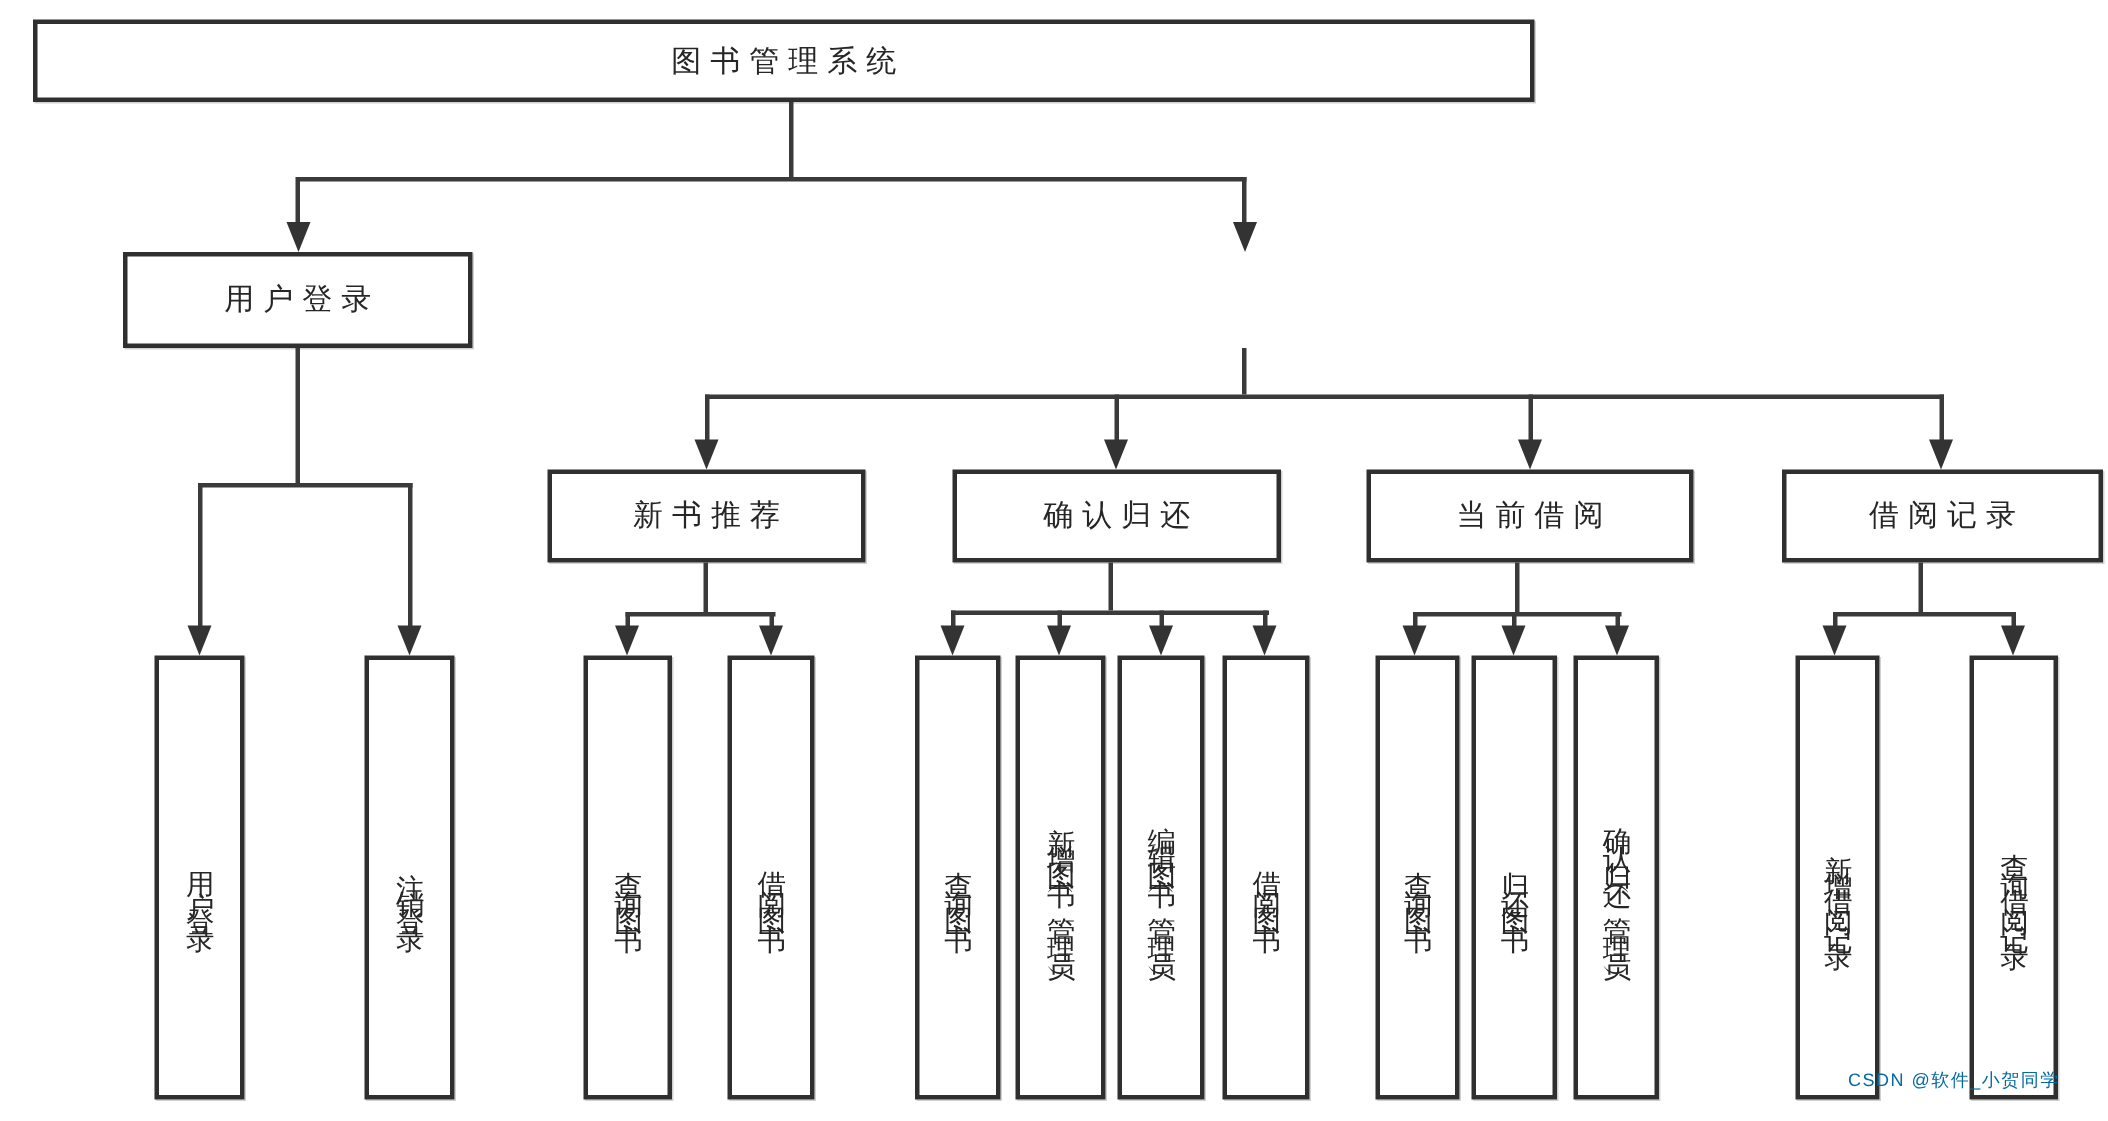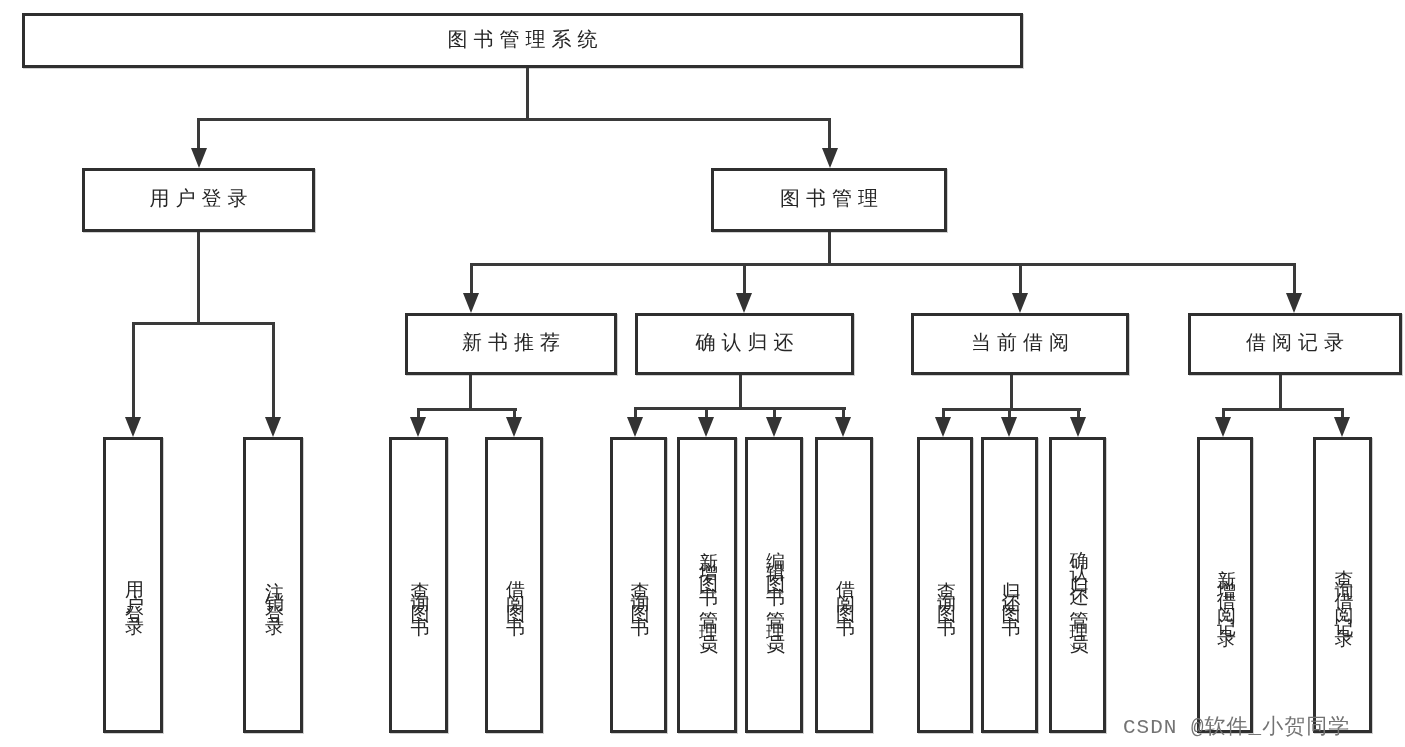--- a/index.html
+++ b/index.html
@@ -1,18 +1,18 @@
 <!DOCTYPE html>
 <html><head>
 <meta charset="utf-8">
 <style>
   html,body{margin:0;padding:0;background:#ffffff;}
   #canvas{
     position:relative;width:1405px;height:747px;background:#ffffff;overflow:hidden;
-    font-family:Liberation Mono, monospace;
+    font-family:Liberation Sans, sans-serif;
   }
   .node{
     position:absolute;box-sizing:border-box;border:3px solid #2f2f2f;background:#ffffff;
     display:flex;align-items:center;justify-content:center;
     box-shadow:1px 1px 0 rgba(0,0,0,0.18);
   }
   .node .lbl{
     color:#262626;font-size:20px;letter-spacing:6px;white-space:nowrap;line-height:1;
     padding-left:6px;
   }
@@ -22,41 +22,38 @@
     white-space:nowrap;
   }
   .vl{position:absolute;width:3px;background:#3a3a3a;}
   .hl{position:absolute;height:3px;background:#3a3a3a;}
   .arrow{
     position:absolute;width:0;height:0;
     border-left:8px solid transparent;border-right:8px solid transparent;
     border-top:20px solid #333333;
   }
   .watermark{
-    position:absolute;left:1123px;top:712px;color:#737373;font-size:21px;
+    position:absolute;left:1232px;top:712px;color:#0369a1;font-size:12px;
     letter-spacing:1px;white-space:nowrap;
   }
 </style>
 </head>
 <body>
 
 <div id="canvas">
 
   <div class="node" style="left:22px;top:13px;width:1001px;height:55px;">
     <span class="lbl">图书管理系统</span>
   </div>
 
   <div class="node" style="left:82px;top:168px;width:233px;height:64px;">
     <span class="lbl">用户登录</span>
   </div>
-  <div class="node" style="left:711px;top:168px;width:236px;height:64px;">
-    <span class="lbl">图书管理</span>
-  </div>
 
-  <div class="node" style="left:365px;top:313px;width:212px;height:62px;margin-left:40px;">
+  <div class="node" style="left:365px;top:313px;width:212px;height:62px;">
     <span class="lbl">新书推荐</span>
   </div>
   <div class="node" style="left:635px;top:313px;width:219px;height:62px;">
     <span class="lbl">确认归还</span>
   </div>
   <div class="node" style="left:1188px;top:313px;width:214px;height:62px;">
     <span class="lbl">借阅记录</span>
   </div>
   <div class="node" style="left:911px;top:313px;width:218px;height:62px;">
     <span class="lbl">当前借阅</span>

